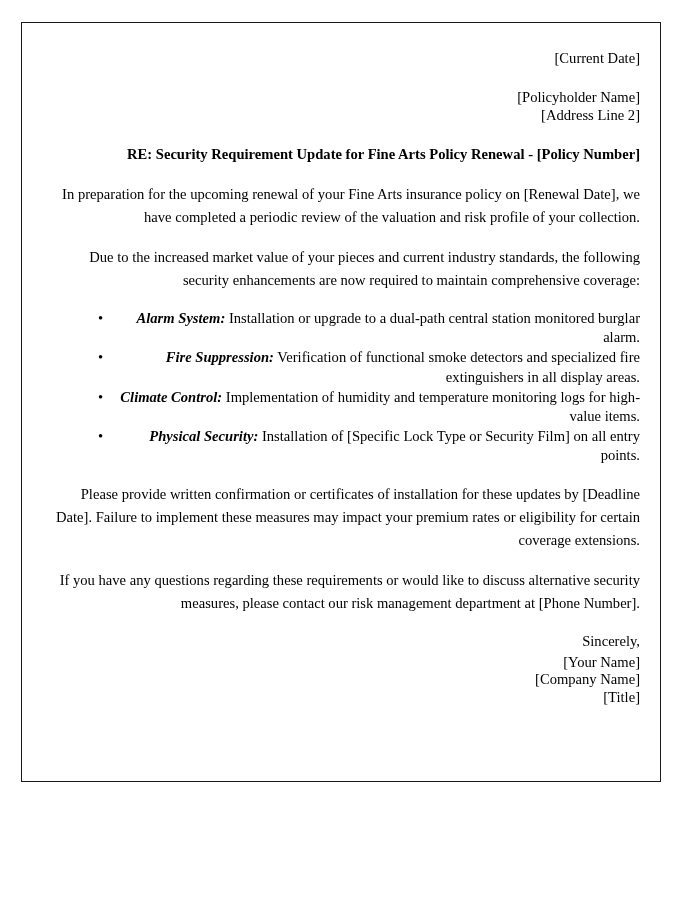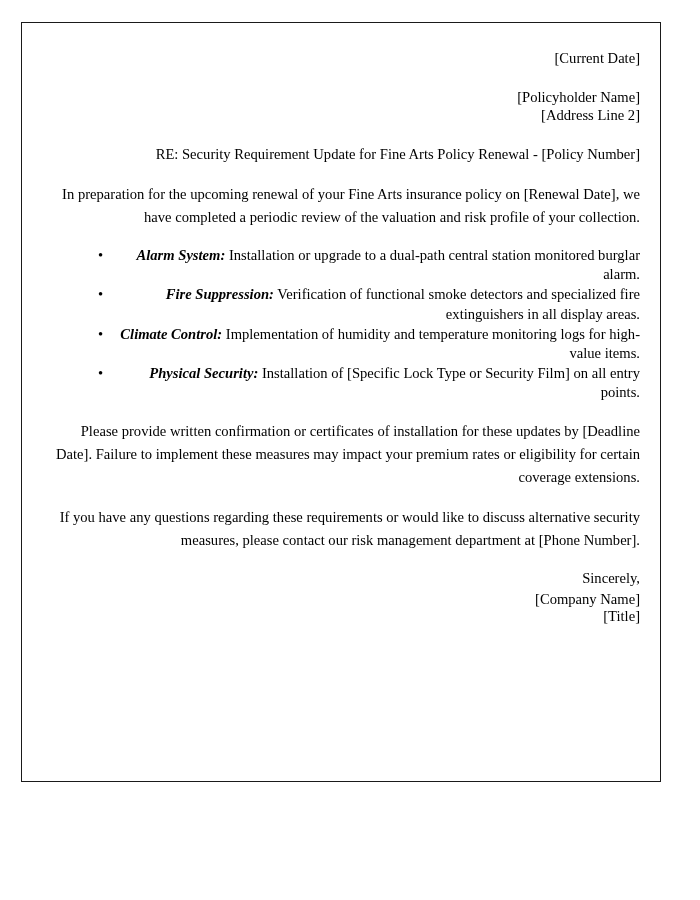--- a/index.html
+++ b/index.html
@@ -44,21 +44,21 @@
   .date-line {
     margin: 0 0 22px 0;
     line-height: 18px;
   }
 
   .address-block {
     margin: 0 0 21px 0;
   }
 
   .subject-line {
-    font-weight: normal;
+    font-weight: bold;
     margin: 0 0 19px 0;
     line-height: 19px;
   }
 
   .salutation {
     margin: 0 0 19px 0;
     line-height: 19px;
   }
 
   p.para {
@@ -109,20 +109,21 @@
     <div class="address-block">
       <div class="tight-line">[Policyholder Name]</div>
       <div class="tight-line">[Address Line 2]</div>
     </div>
 
     <div class="subject-line">RE: Security Requirement Update for Fine Arts Policy Renewal - [Policy Number]</div>
 
 
     <p class="para">In preparation for the upcoming renewal of your Fine Arts insurance policy on [Renewal Date], we have completed a periodic review of the valuation and risk profile of your collection.</p>
 
+    <p class="para">Due to the increased market value of your pieces and current industry standards, the following security enhancements are now required to maintain comprehensive coverage:</p>
 
     <ul class="requirements">
       <li>
         <span class="bullet-dot">•</span><span class="req-label">Alarm System:</span><span> Installation or upgrade to a dual-path central station monitored burglar alarm.</span>
       </li>
       <li>
         <span class="bullet-dot">•</span><span class="req-label">Fire Suppression:</span><span> Verification of functional smoke detectors and specialized fire extinguishers in all display areas.</span>
       </li>
       <li>
         <span class="bullet-dot">•</span><span class="req-label">Climate Control:</span><span> Implementation of humidity and temperature monitoring logs for high-value items.</span>
@@ -132,18 +133,19 @@
       </li>
     </ul>
 
     <p class="para">Please provide written confirmation or certificates of installation for these updates by [Deadline Date]. Failure to implement these measures may impact your premium rates or eligibility for certain coverage extensions.</p>
 
     <p class="para">If you have any questions regarding these requirements or would like to discuss alternative security measures, please contact our risk management department at [Phone Number].</p>
 
     <div class="closing">Sincerely,</div>
 
     <div class="signature-block">
+      <div class="tight-line">[Your Name]</div>
       <div class="tight-line">[Company Name]</div>
       <div class="tight-line">[Title]</div>
     </div>
 
   </div>
 </div>
 
 </body></html>

